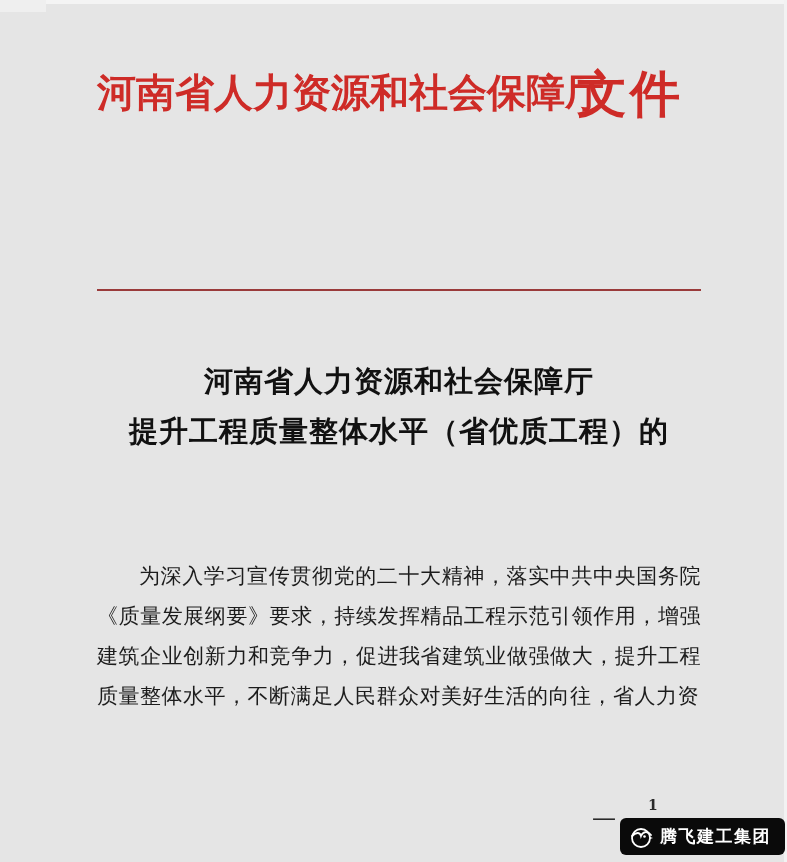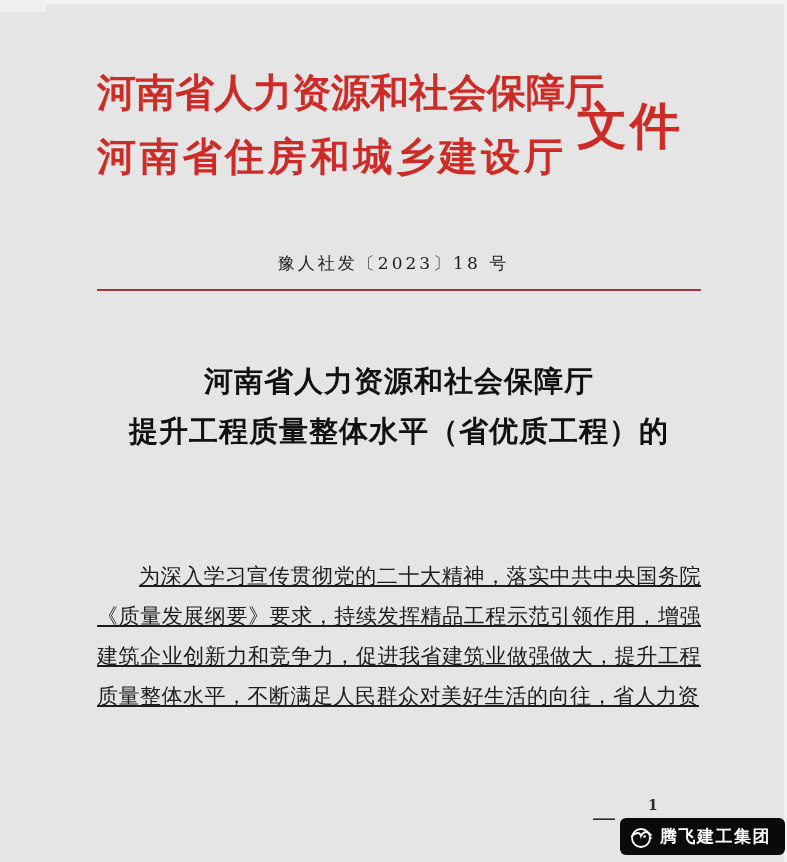--- a/index.html
+++ b/index.html
@@ -80,21 +80,21 @@
   
   .body-text {
     position: absolute; top: 556px; left: 97px; width: 604px;
     font-size: 21px;
     line-height: 40px;
     letter-spacing: 0.5px;
     text-align: justify;
     color: var(--text-color, #1c1c1c);
   }
   .body-text p { margin: 0; }
-  .body-text p.indent { text-indent: 2em; text-decoration: underline; }
+  .body-text p.indent { text-indent: 2em; }
 
   
   .footer { position: absolute; top: 796px; left: 0; right: 0; height: 66px; }
   .page-dash {
     position: absolute; left: 592px; top: 8px;
     font-size: 24px; color: #2a2a2a; letter-spacing: -1px;
   }
   .page-num {
     position: absolute; left: 648px; top: 1px;
     font-size: 14px; color: #2a2a2a; font-weight: bold;
@@ -122,26 +122,24 @@
 <body>
 
 <div class="page">
   <div class="top-strip"></div>
   <div class="top-corner"></div>
   <div class="right-strip"></div>
 
   <div class="letterhead">
     <div class="lh-lines">
       <div class="lh-line">河南省人力资源和社会保障厅</div>
-      <div class="lh-line">河南省住房和城乡建设厅</div>
     </div>
     <div class="lh-doc">文件</div>
   </div>
 
-  <div class="doc-number">豫人社发〔2023〕18 号</div>
 
   <div class="red-rule"></div>
 
   <div class="title">
     <div class="title-line">河南省人力资源和社会保障厅</div>
     <div class="title-line">提升工程质量整体水平（省优质工程）的</div>
   </div>
 
   <div class="body-text">
     <p class="indent">为深入学习宣传贯彻党的二十大精神，落实中共中央国务院《质量发展纲要》要求，持续发挥精品工程示范引领作用，增强建筑企业创新力和竞争力，促进我省建筑业做强做大，提升工程质量整体水平，不断满足人民群众对美好生活的向往，省人力资</p>

